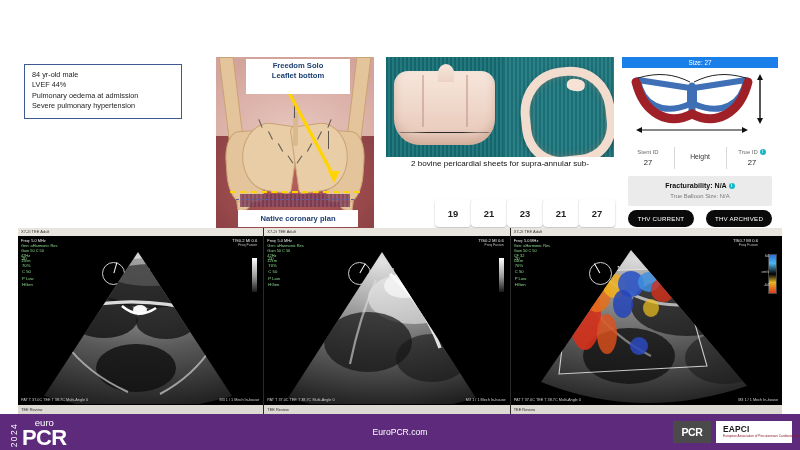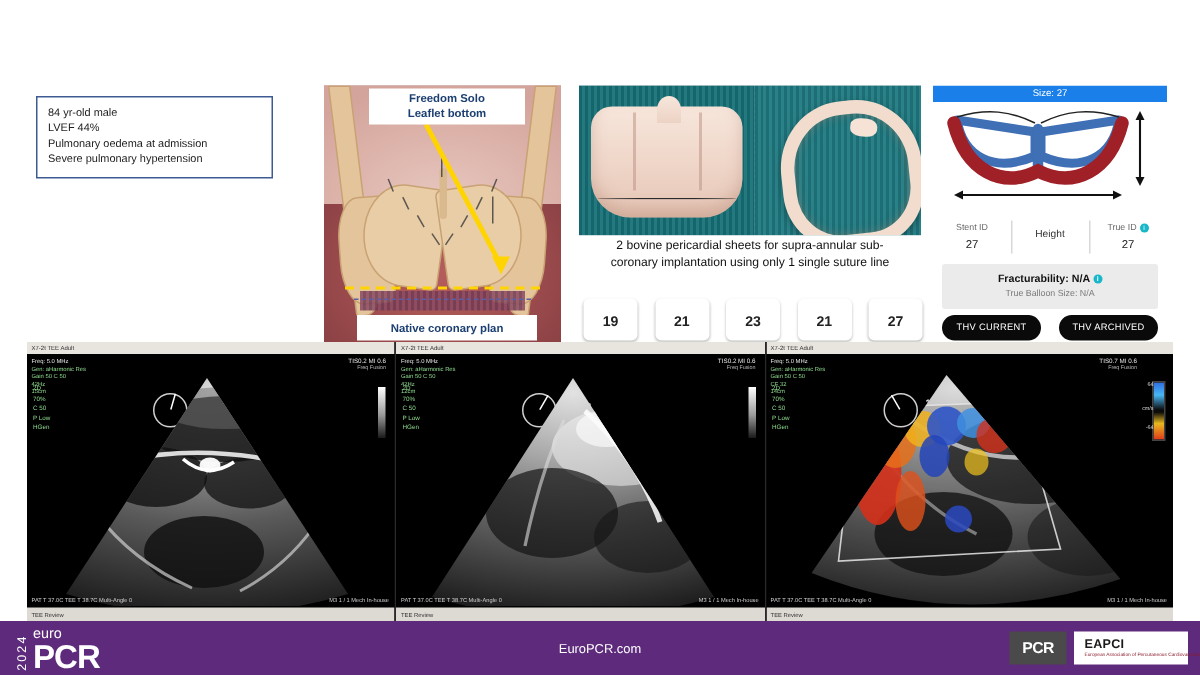--- a/index.html
+++ b/index.html
@@ -108,21 +108,21 @@
     position:absolute;left:24px;right:24px;top:137px;height:13px;
     background:repeating-linear-gradient(90deg,#8d4a63 0 2px,#6f3a52 2px 4px);
     opacity:.85;
   }
   .yellow-arrow{
     position:absolute;left:62px;top:22px;width:66px;height:110px;
     pointer-events:none;
   }
   .lbl-freedom{
     position:absolute;left:30px;top:2px;width:100px;
-    background:#ffffff;text-align:center;padding:2px 2px 3px;
+    background:#ffffff;text-align:center;padding:2px 2px 14px;
     font-size:7.6px;font-weight:bold;color:#1c3f72;line-height:9.6px;
   }
   .lbl-native{
     position:absolute;left:22px;bottom:2px;width:116px;
     background:#ffffff;text-align:center;padding:4px 2px;
     font-size:7.6px;font-weight:bold;color:#1c3f72;
   }
 
   
   .photos{
@@ -174,21 +174,21 @@
   }
   .photo-caption{
     position:absolute;left:386px;top:157px;width:228px;
     background:#ffffff;padding:2px 0 1px;
     font-size:8.1px;color:#111;line-height:10.6px;text-align:center;
   }
 
   
   .size-row{
     position:absolute;left:389px;top:198px;width:226px;height:30px;
-    display:flex;justify-content:space-between;align-items:center;
+    display:flex;justify-content:flex-end;align-items:center;
   }
   .size-btn{
     width:36px;height:28px;background:#ffffff;border-radius:4px;
     box-shadow:0 1px 2px rgba(0,0,0,.28);
     display:flex;align-items:center;justify-content:center;
     font-size:9.4px;font-weight:bold;color:#222;
   }
 
   
   .viv{
@@ -312,21 +312,21 @@
     background:#5e2b7c;
   }
   .footer-left{
     position:absolute;left:9px;top:4px;display:flex;align-items:flex-end;
   }
   .year-vert{
     writing-mode:vertical-rl;transform:rotate(180deg);
     color:#fff;font-size:8.4px;letter-spacing:1.4px;
     margin-right:3px;line-height:10px;
   }
-  .euro-word{color:#fff;font-size:9.6px;line-height:9.6px;margin-bottom:0px;}
+  .euro-word{color:#fff;font-size:9.6px;line-height:9.6px;margin-bottom:0px;text-align:center;}
   .pcr-word{color:#fff;font-size:22px;font-weight:bold;line-height:20px;letter-spacing:-.6px;}
   .footer-center{
     position:absolute;left:0;top:0;width:100%;height:36px;
     display:flex;align-items:center;justify-content:center;
     color:#ffffff;font-size:8.6px;
   }
   .footer-right{
     position:absolute;right:8px;top:7px;display:flex;align-items:center;gap:5px;
   }
   .pcr-badge{
@@ -406,21 +406,20 @@
       </div>
     </div>
     <div class="photo photo-b">
       <div class="valve-ring">
         <div class="ring-fold"></div>
       </div>
     </div>
   </div>
   <div class="photo-caption">
     <div>2 bovine pericardial sheets for supra-annular sub-</div>
-    <div>coronary implantation using only 1 single suture line</div>
   </div>
 
   <div class="size-row">
     <div class="size-btn">19</div>
     <div class="size-btn">21</div>
     <div class="size-btn">23</div>
     <div class="size-btn">21</div>
     <div class="size-btn">27</div>
   </div>
 

